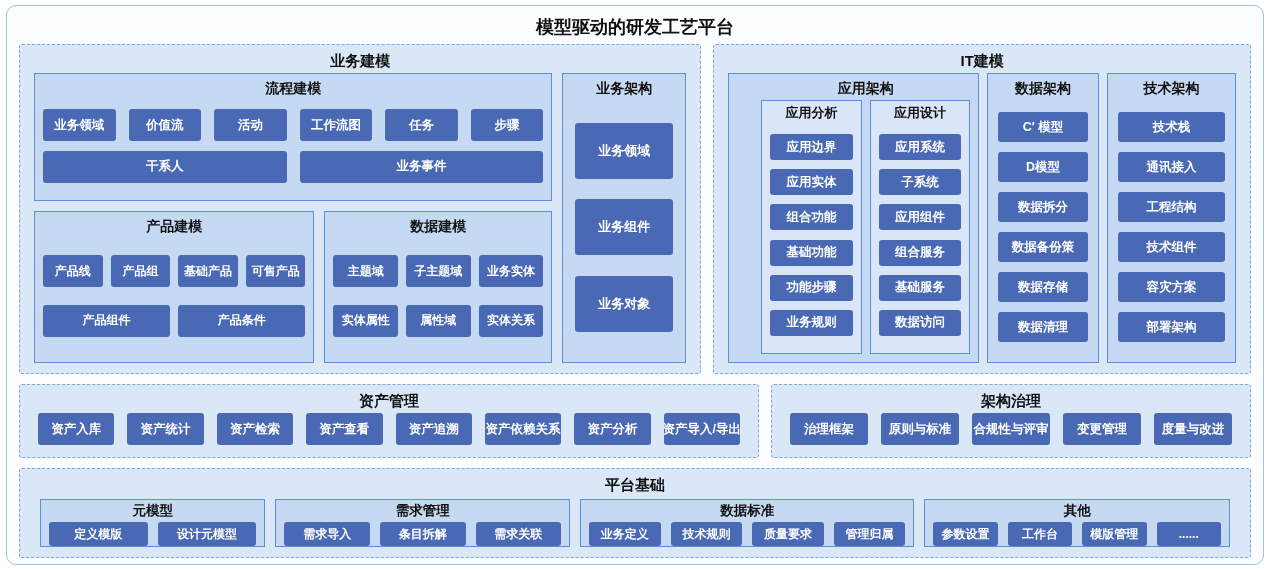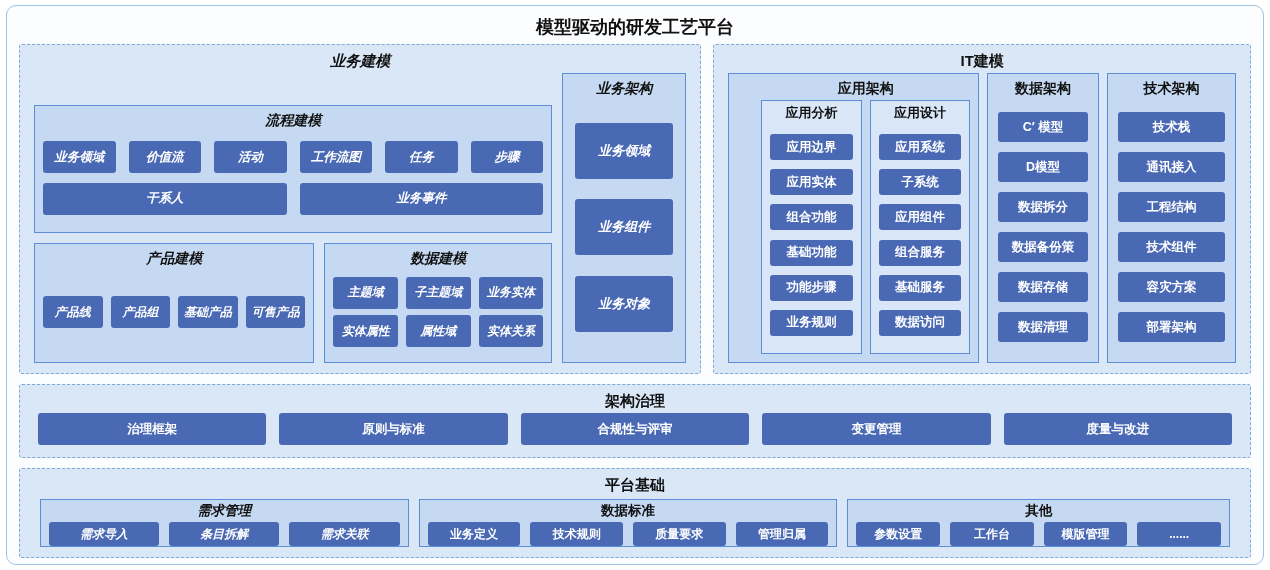--- a/index.html
+++ b/index.html
@@ -60,26 +60,26 @@
     display: flex; align-items: center; justify-content: center;
     height: 32px; align-self: center; width: 100%;
   }
   .btn-row { display: flex; gap: 13px; align-items: center; }
   .btn-row .btn { height: 32px; }
   .tight { gap: 8px; }
   .tight .btn { font-size: 12px; }
 
   
   .row-top { display: flex; gap: 12px; height: 330px; margin-top: 2px; }
-  .sec-bm { flex: 690; font-style: italic; }
+  .sec-bm { flex: 690; }
   .sec-it { flex: 537; }
 
   .bm-body { display: flex; gap: 10px; flex: 1; min-height: 0; }
   .bm-left { flex: 1; display: flex; flex-direction: column; gap: 10px; min-width: 0; }
-  .panel-process { flex: 0 0 128px; margin-top: 32px; }
+  .panel-process { flex: 0 0 128px; }
   .v-rows { flex: 1; display: flex; flex-direction: column; justify-content: space-evenly; }
   .bm-bottom { flex: 1; display: flex; gap: 10px; min-height: 0; }
   .panel-product { flex: 1.25; }
   .panel-datam { flex: 1; }
   .panel-bizarch { flex: 0 0 124px; }
   .bizarch-list { flex: 1; display: flex; flex-direction: column; justify-content: space-evenly; padding: 2px 4px; }
   .bizarch-list .btn { flex: 0 0 56px; font-size: 13px; width: 100%; }
 
   .it-body { display: flex; gap: 8px; flex: 1; min-height: 0; }
   .panel-apparch { flex: 252; padding-left: 32px; }
@@ -98,21 +98,21 @@
 
   
   .row-bottom { height: 90px; margin-top: 10px; display: flex; }
   .sec-platform { flex: 1; }
   .platform-body { flex: 1; display: flex; gap: 10px; padding: 2px 6px 0; min-height: 0; }
   .pf-panel { padding: 0 8px 6px; }
   .pf-panel .panel-title { font-size: 13.5px; line-height: 22px; flex: 0 0 22px; }
   .pf-panel .btn-row { flex: 1; gap: 10px; padding-bottom: 2px; }
   .pf-panel .btn { height: 24px; font-size: 12px; }
   .pf-meta { flex: 225; }
-  .pf-req { flex: 300; font-style: italic; }
+  .pf-req { flex: 300; }
   .pf-ds { flex: 343; }
   .pf-other { flex: 312; }
 </style>
 </head>
 <body>
 
 <div class="frame">
 
   <div class="main-title">模型驱动的研发工艺平台</div>
 
@@ -144,20 +144,24 @@
           <div class="bm-bottom">
             <div class="panel panel-product">
               <div class="panel-title">产品建模</div>
               <div class="v-rows">
                 <div class="btn-row tight">
                     <div class="btn">产品线</div>
                     <div class="btn">产品组</div>
                     <div class="btn">基础产品</div>
                     <div class="btn">可售产品</div>
                   </div>
+                <div class="btn-row tight">
+                    <div class="btn">产品组件</div>
+                    <div class="btn">产品条件</div>
+                  </div>
               </div>
             </div>
             <div class="panel panel-datam">
               <div class="panel-title">数据建模</div>
               <div class="v-rows">
                 <div class="btn-row tight">
                     <div class="btn">主题域</div>
                     <div class="btn">子主题域</div>
                     <div class="btn">业务实体</div>
                   </div>
@@ -237,37 +241,57 @@
               <div class="btn">容灾方案</div>
               <div class="btn">部署架构</div>
             </div>
         </div>
 
       </div>
     </div>
   </div>
 
   <div class="row-mid">
+    <div class="section sec-asset">
+      <div class="section-title">资产管理</div>
+      <div class="btn-row">
+          <div class="btn">资产入库</div>
+          <div class="btn">资产统计</div>
+          <div class="btn">资产检索</div>
+          <div class="btn">资产查看</div>
+          <div class="btn">资产追溯</div>
+          <div class="btn">资产依赖关系</div>
+          <div class="btn">资产分析</div>
+          <div class="btn">资产导入/导出</div>
+        </div>
+    </div>
     <div class="section sec-gov">
       <div class="section-title">架构治理</div>
       <div class="btn-row">
           <div class="btn">治理框架</div>
           <div class="btn">原则与标准</div>
           <div class="btn">合规性与评审</div>
           <div class="btn">变更管理</div>
           <div class="btn">度量与改进</div>
         </div>
     </div>
   </div>
 
   <div class="row-bottom">
     <div class="section sec-platform">
       <div class="section-title">平台基础</div>
       <div class="platform-body">
 
+        <div class="panel pf-panel pf-meta">
+          <div class="panel-title">元模型</div>
+          <div class="btn-row">
+              <div class="btn">定义模版</div>
+              <div class="btn">设计元模型</div>
+            </div>
+        </div>
 
         <div class="panel pf-panel pf-req">
           <div class="panel-title">需求管理</div>
           <div class="btn-row">
               <div class="btn">需求导入</div>
               <div class="btn">条目拆解</div>
               <div class="btn">需求关联</div>
             </div>
         </div>
 

